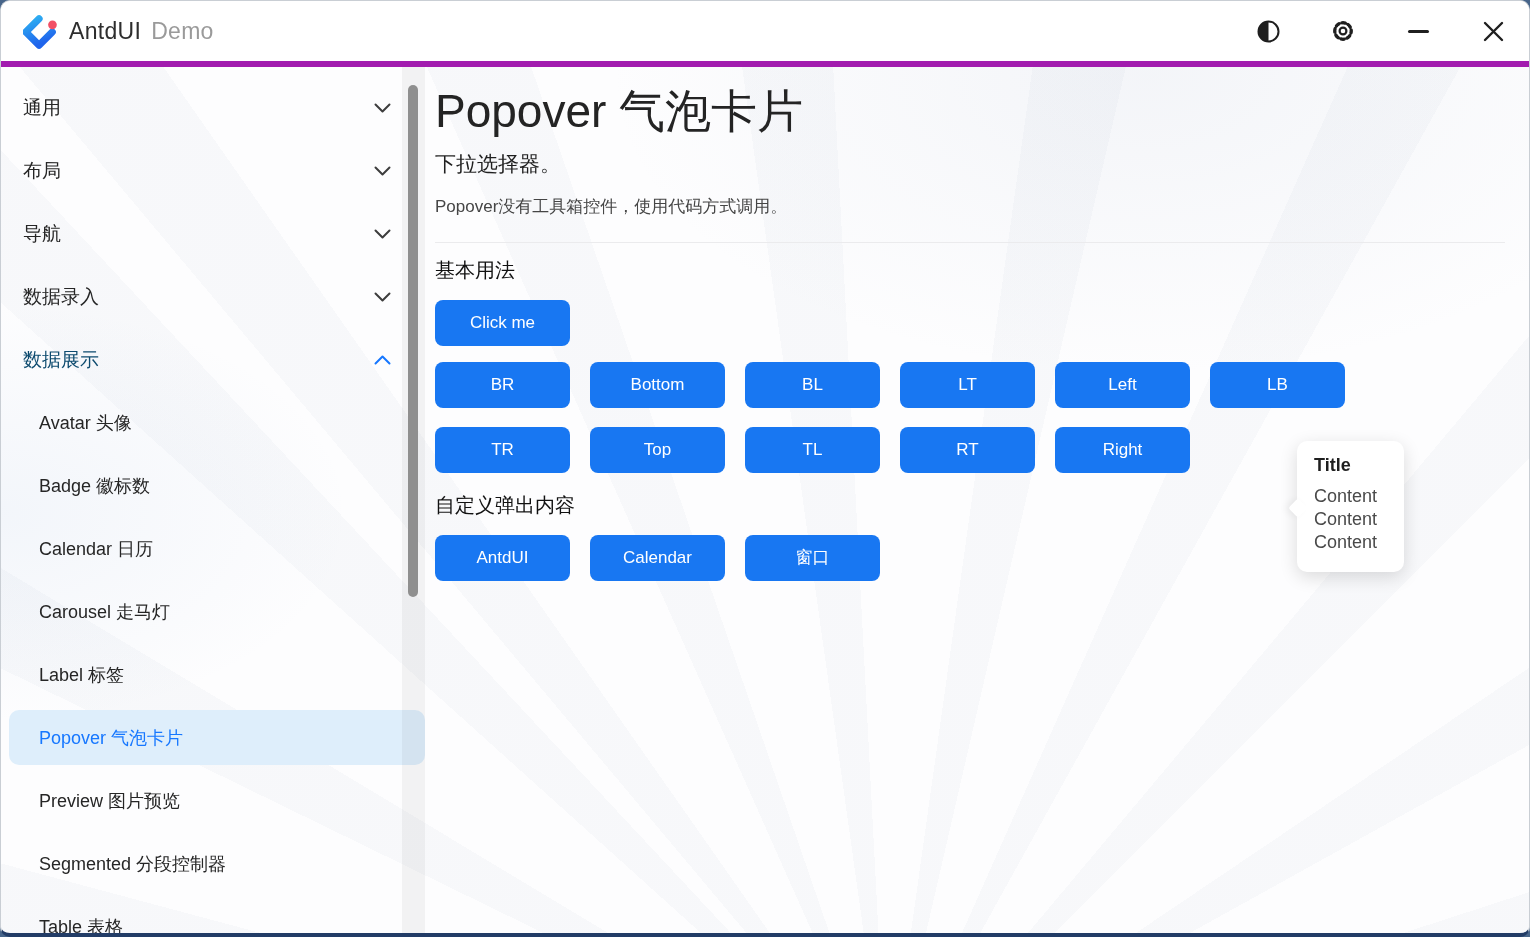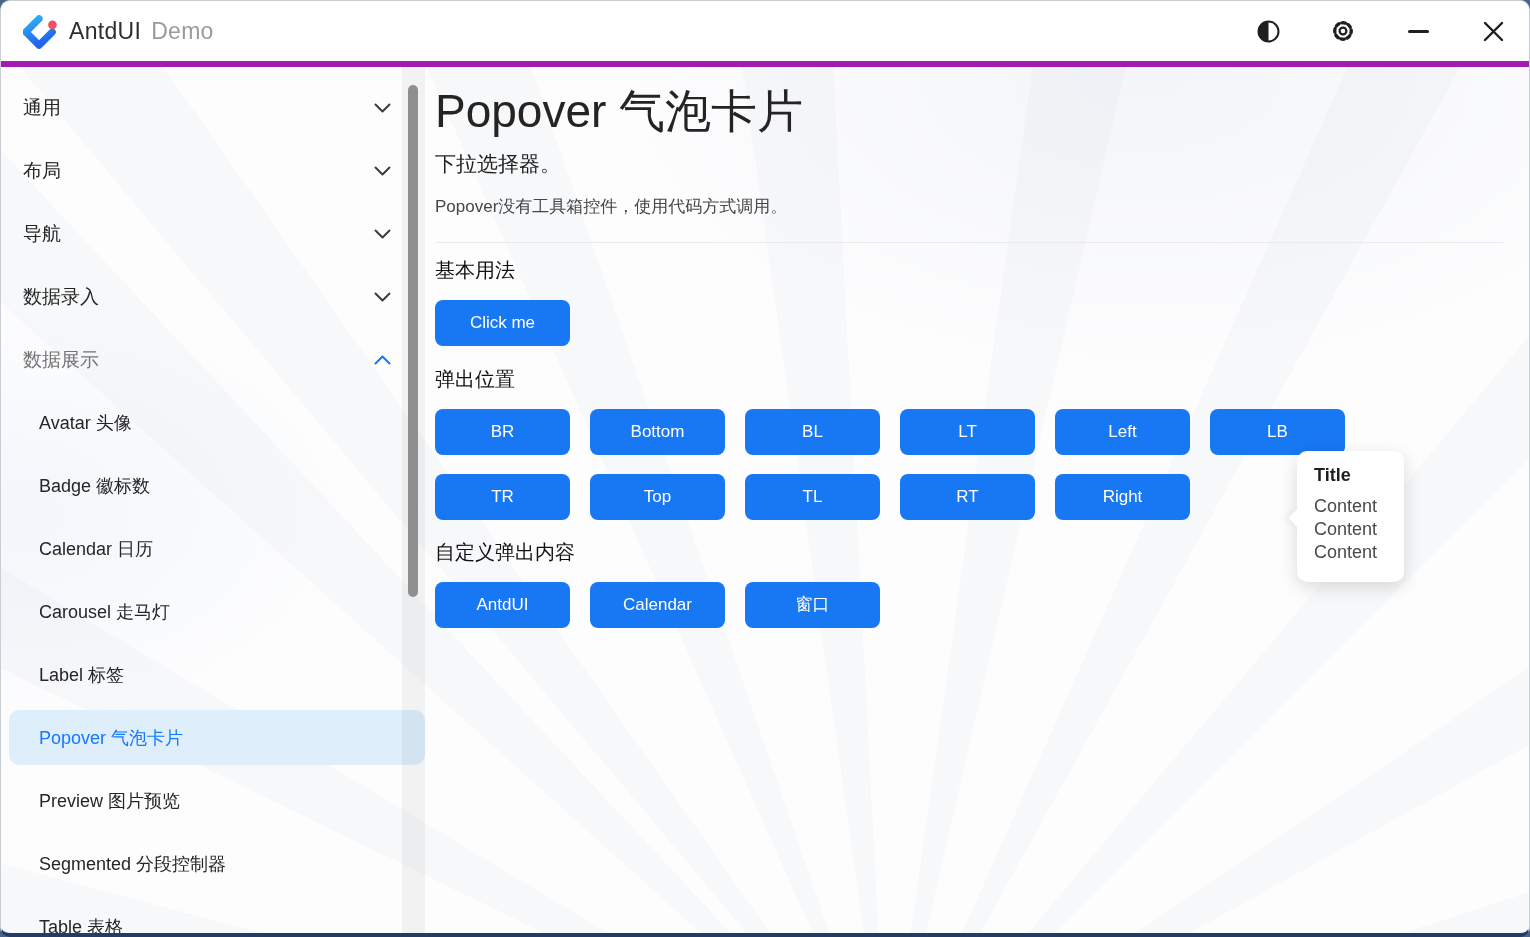--- a/index.html
+++ b/index.html
@@ -39,21 +39,21 @@
   
   .sidebar{ position:relative; width:424px; padding-top:9px; overflow:hidden; flex:none; }
   .nav-item{ height:63px; display:flex; align-items:center; cursor:pointer; }
   .nav-root{ padding:0 34px 0 22px; justify-content:space-between; font-size:19px; color:#262626; }
   .nav-child{ padding-left:38px; font-size:18px; color:#262626; position:relative; }
   .nav-child.selected{ color:#1677ff; }
   .nav-child.selected::before{
     content:""; position:absolute; left:8px; right:0; top:4px; bottom:4px;
     background:#deeefb; border-radius:10px; z-index:-1;
   }
-  .nav-root.expanded{ color:#737373;gap:32px; }
+  .nav-root.expanded{ color:#0c4a6e;gap:32px; }
   .chev{ flex:none; }
 
   .sb-track{ position:absolute; top:0; right:0; width:23px; height:100%; background:rgba(0,0,0,0.045); }
   .sb-thumb{ position:absolute; top:18px; left:6px; width:10px; height:512px; background:#8f8f8f; border-radius:5px; }
 
   
   .main{ flex:1; padding:0 24px 0 10px; }
   .page-title{ margin-top:16px; font-size:46px; font-weight:400; color:#242424; line-height:1.25; }
   .page-subtitle{ margin-top:9px; font-size:21px; color:#1f1f1f; }
   .page-desc{ margin-top:17px; font-size:17px; color:#454545; }
@@ -64,21 +64,21 @@
   .h-custom{ margin-top:19px; }
   .btn-row{ display:flex; gap:20px; margin-top:16px; }
   .btn-row.r2{ margin-top:19px; }
   .btn{
     width:135px; height:46px; border:none; border-radius:8px; cursor:pointer;
     background:#1877f2; color:#fff; font-size:17px; font-family:inherit;
   }
 
   
   .popover{
-    position:absolute; left:1296px; top:450px; width:107px; height:131px;
+    position:absolute; left:1296px; top:440px; width:107px; height:131px;
     background:#fff; border-radius:10px; box-shadow:0 5px 18px rgba(0,0,0,0.14);
     padding:14px 0 0 17px; z-index:6;
   }
   .popover .arrow{
     position:absolute; left:-6px; top:60px; width:14px; height:14px;
     background:#fff; transform:rotate(45deg); border-radius:3px;
     box-shadow:-3px 3px 7px rgba(0,0,0,0.05);
   }
   .pop-title{ font-size:18px; font-weight:700; color:#1f1f1f; }
   .pop-line{ font-size:18px; color:#4a4a4a; line-height:23px; }
@@ -204,21 +204,20 @@
       <h1 class="page-title">Popover 气泡卡片</h1>
       <div class="page-subtitle">下拉选择器。</div>
       <div class="page-desc">Popover没有工具箱控件，使用代码方式调用。</div>
       <div class="divider"></div>
 
       <h2 class="sec-h h-basic">基本用法</h2>
       <div class="btn-row">
         <button class="btn">Click me</button>
       </div>
 
-      <h2 class="sec-h h-place">弹出位置</h2>
       <div class="btn-row">
         <button class="btn">BR</button>
         <button class="btn">Bottom</button>
         <button class="btn">BL</button>
         <button class="btn">LT</button>
         <button class="btn">Left</button>
         <button class="btn">LB</button>
       </div>
       <div class="btn-row r2">
         <button class="btn">TR</button>

